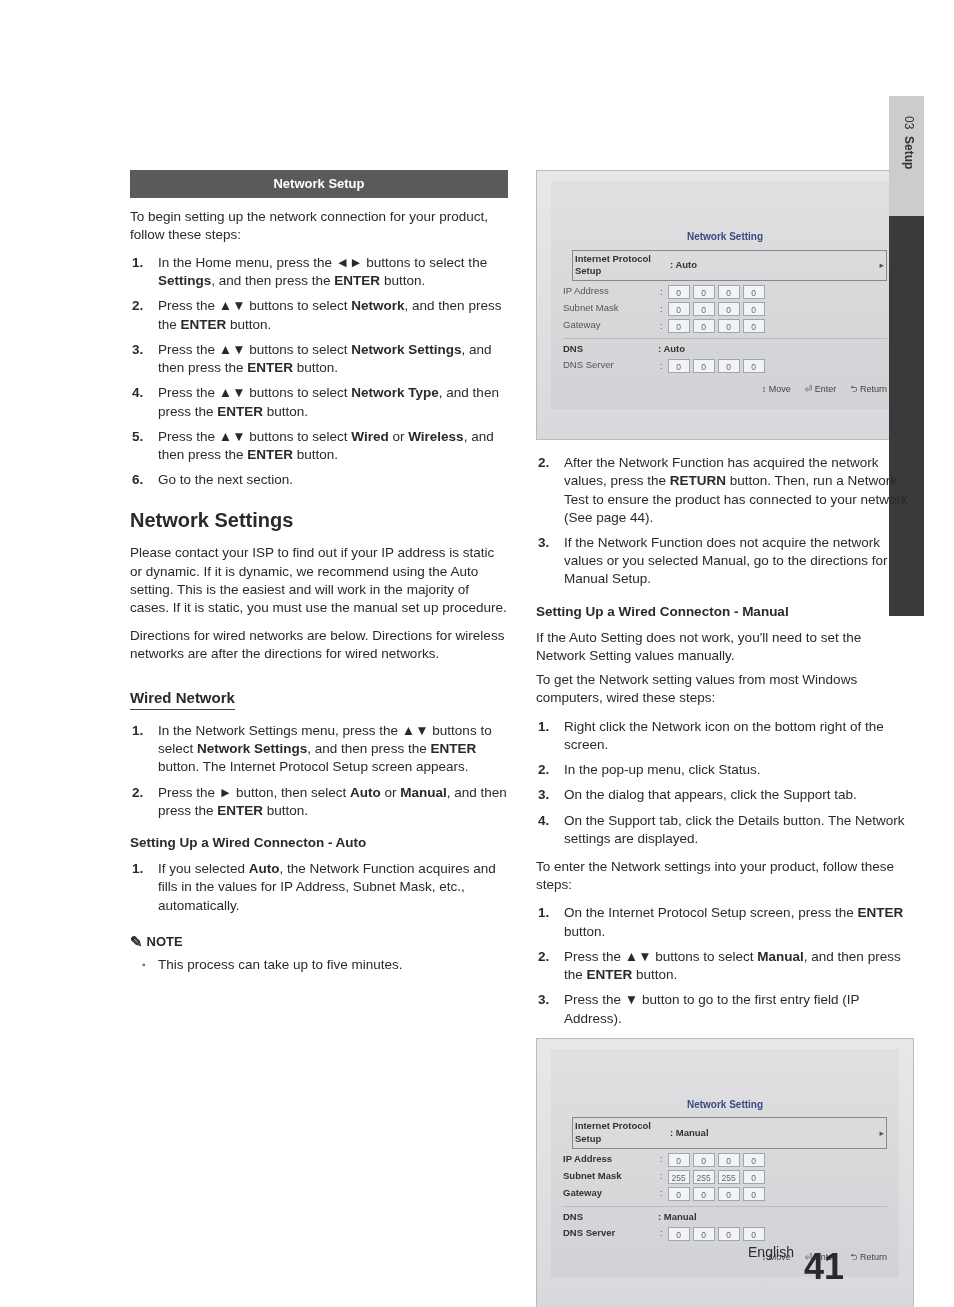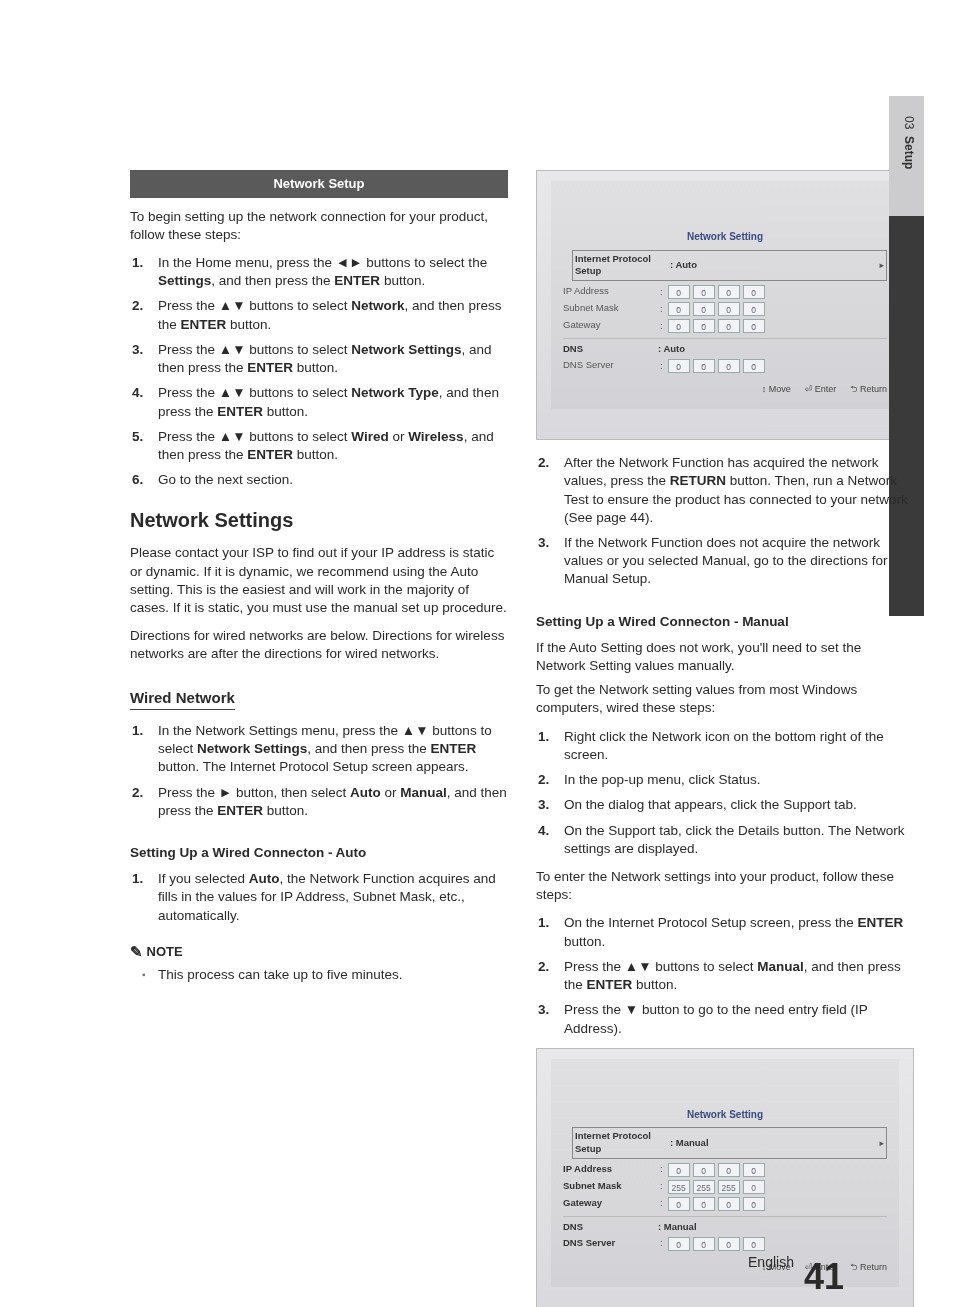--- a/index.html
+++ b/index.html
@@ -105,21 +105,21 @@
     font-size: 15px;
     font-weight: 600;
     margin: 14px 0 8px 0;
     border-bottom: 1px solid #444;
     display: inline-block;
     padding-bottom: 1px;
   }
   h4 {
     font-size: 13.5px;
     font-weight: 700;
-    margin: 24px 0 8px 0;
+    margin: 14px 0 8px 0;
   }
   .note-head {
     font-weight: 700;
     font-size: 13px;
     display: flex;
     align-items: center;
     gap: 4px;
     margin: 18px 0 6px 0;
   }
   .note-head .note-icon {
@@ -389,21 +389,21 @@
         <li>In the pop-up menu, click Status.</li>
         <li>On the dialog that appears, click the Support tab.</li>
         <li>On the Support tab, click the Details button. The Network settings are displayed.</li>
       </ol>
 
       <p>To enter the Network settings into your product, follow these steps:</p>
 
       <ol>
         <li>On the Internet Protocol Setup screen, press the <b>ENTER</b> button.</li>
         <li>Press the ▲▼ buttons to select <b>Manual</b>, and then press the <b>ENTER</b> button.</li>
-        <li>Press the ▼ button to go to the need entry field (IP Address).</li>
+        <li>Press the ▼ button to go to the first entry field (IP Address).</li>
       </ol>
 
       <div class="osd-wrap">
         <div class="osd-inner">
           <div class="osd-title">Network Setting</div>
           <div class="osd-selected">
             <span class="lbl">Internet Protocol Setup</span>
             <span class="val">: Manual</span>
             <span class="chev">▸</span>
           </div>

